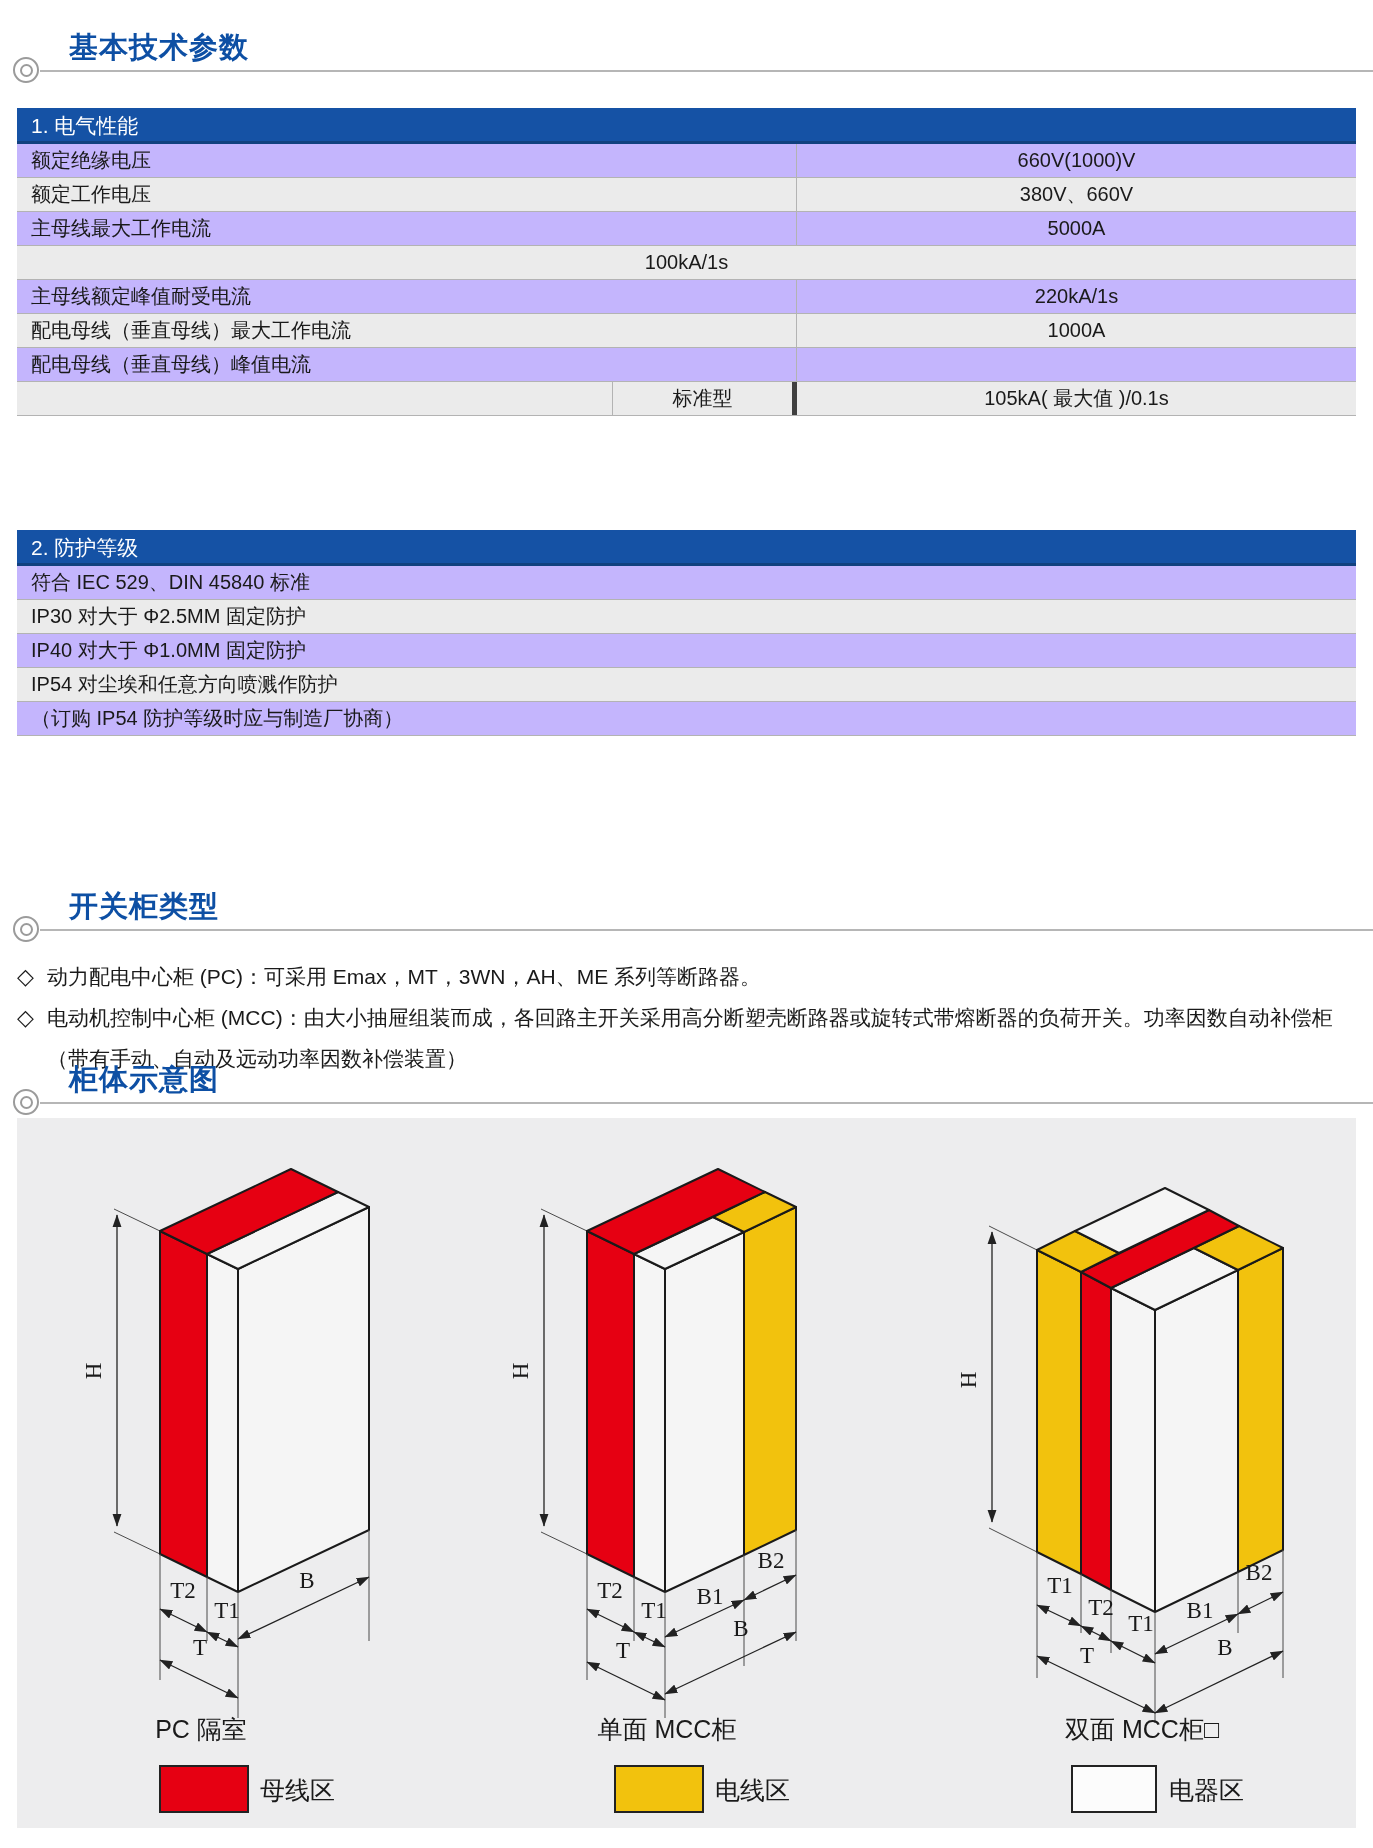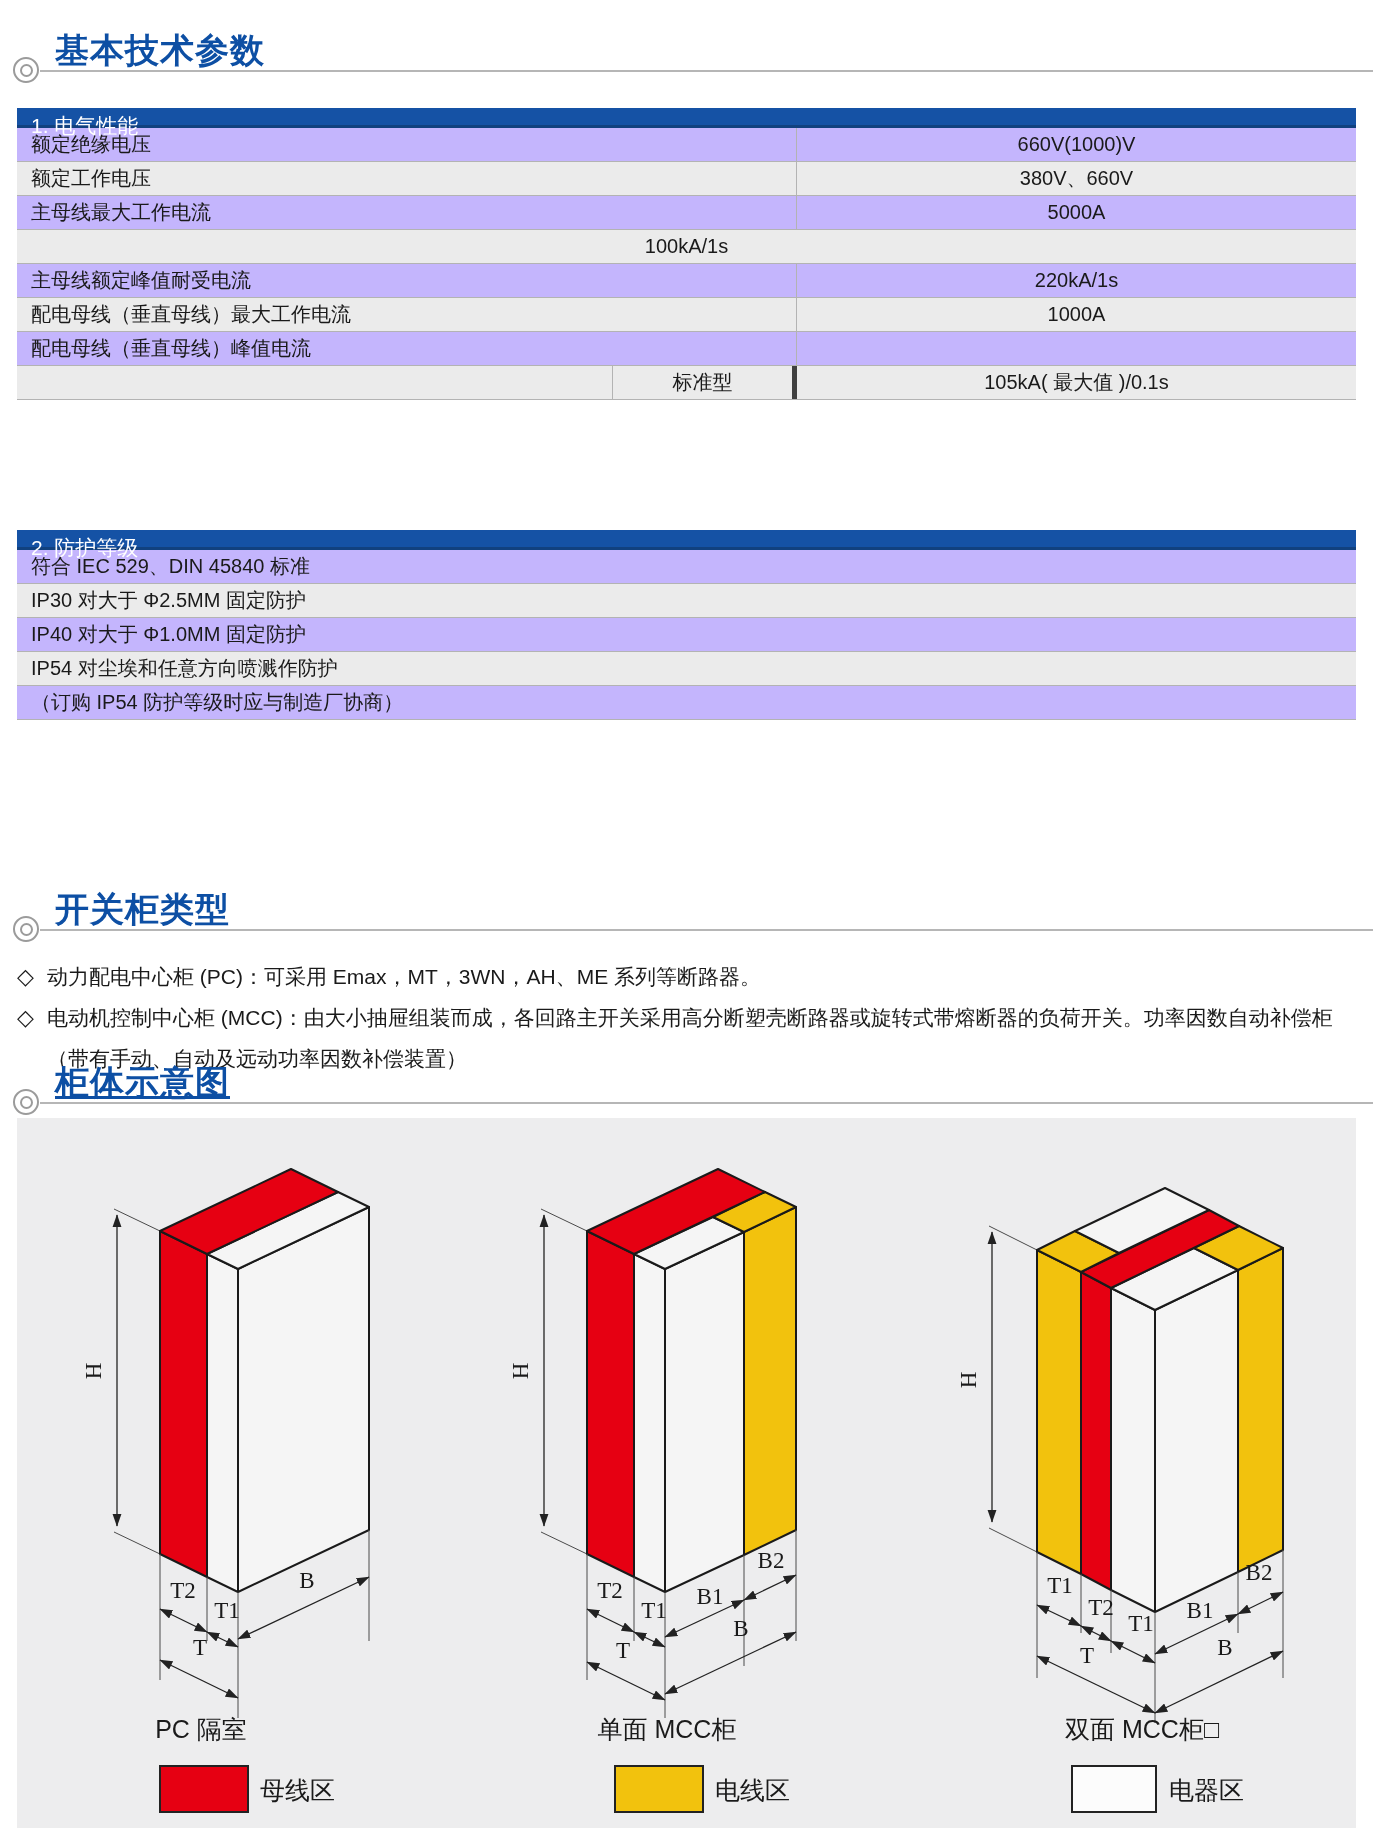--- a/index.html
+++ b/index.html
@@ -6,28 +6,28 @@
     --blue:#1552a5; --titleblue:#0d4fa4; --red:#e60012; --yellow:#f2c20d;
     --panel:#ededee; --rowalt:#ebebeb;
   }
   html,body{margin:0;padding:0;}
   body{
     width:1373px;height:1848px;background:#fff;position:relative;
     font-family:"Liberation Sans","DejaVu Sans",sans-serif;color:#1a1a1a;
     overflow:hidden;
   }
   
-  .sec-title{position:absolute;left:55px;font-size:34px;font-weight:bold;color:var(--titleblue);letter-spacing:1px;}
+  .sec-title{position:absolute;left:69px;font-size:29px;font-weight:bold;color:var(--titleblue);letter-spacing:1px;}
   .sec-line{position:absolute;left:40px;right:0;height:2px;background:#b6b6b6;}
   .sec-ring{position:absolute;left:13px;width:26px;height:26px;border:2px solid #9b9b9b;border-radius:50%;
     background:#fff;display:flex;align-items:center;justify-content:center;box-sizing:border-box;z-index:2;}
   .sec-ring::after{content:"";width:13px;height:13px;border:2px solid #9b9b9b;border-radius:50%;box-sizing:border-box;}
   
   .tbl{position:absolute;left:17px;width:1339px;}
-  .tbl-head{height:20px;line-height:36px;background:var(--blue);color:#fff;font-size:21px;
+  .tbl-head{height:36px;line-height:36px;background:var(--blue);color:#fff;font-size:21px;
     padding-left:14px;border-bottom:3px solid #11417f;box-sizing:border-box;}
   .trow{display:flex;height:33px;align-items:center;font-size:20px;border-bottom:1px solid #b3b3b3;background:#c4b5fd;}
   .trow.alt{background:var(--rowalt);}
   .cell-label{width:780px;box-sizing:border-box;padding-left:14px;border-right:1px solid #b3b3b3;
     align-self:stretch;display:flex;align-items:center;}
   .cell-label.noborder{border-right:none;}
   .cell-value{flex:1;text-align:center;}
   .cell-empty{width:596px;align-self:stretch;box-sizing:border-box;border-right:1px solid #b3b3b3;}
   .cell-mid{width:184px;align-self:stretch;box-sizing:border-box;border-right:5px solid #404040;
     display:flex;align-items:center;justify-content:center;}
@@ -120,21 +120,21 @@
     <span class="btext">动力配电中心柜 (PC)：可采用 Emax，MT，3WN，AH、ME 系列等断路器。</span>
   </div>
   <div class="bullet">
     <span class="bchar">◇</span>
     <span class="btext">电动机控制中心柜 (MCC)：由大小抽屉组装而成，各回路主开关采用高分断塑壳断路器或旋转式带熔断器的负荷开关。功率因数自动补偿柜（带有手动、自动及远动功率因数补偿装置）</span>
   </div>
 </div>
 
 <div class="sec-ring" style="top:1089px;"></div>
 <div class="sec-line" style="top:1102px;"></div>
-<div class="sec-title" style="top:1060px;text-decoration:underline;">柜体示意图</div>
+<div class="sec-title" style="top:1060px;">柜体示意图</div>
 
 <div class="panel">
 <svg width="1339" height="710" viewBox="0 0 1339 710">
   <defs>
     <marker id="arr" viewBox="0 0 10 7" refX="9.5" refY="3.5" markerWidth="10" markerHeight="7" orient="auto-start-reverse">
       <path d="M0,0 L10,3.5 L0,7 Z" fill="#222"></path>
     </marker>
   </defs>
 
   <g>

